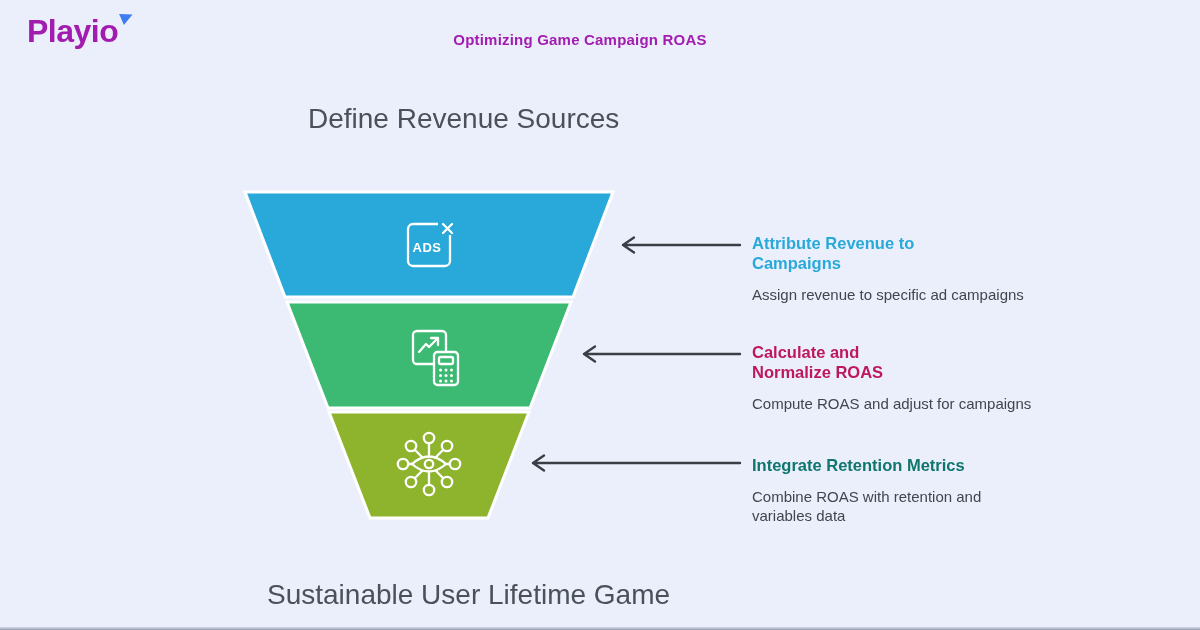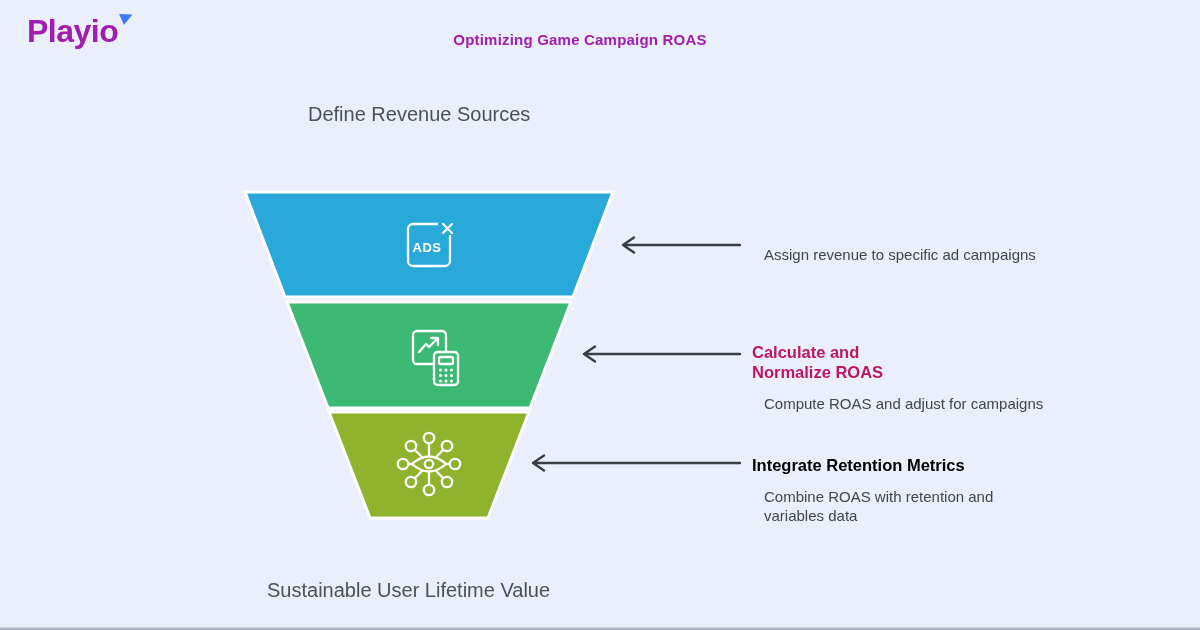--- a/index.html
+++ b/index.html
@@ -22,35 +22,35 @@
     border-bottom:6px solid transparent;
     transform:rotate(-24deg);
   }
   
   .title{
     position:absolute;left:0;top:24px;width:1160px;
     text-align:center;
     font-size:15px;font-weight:bold;color:#a21caf;letter-spacing:0.2px;margin-top:7px;
   }
   .stage-label{
-    position:absolute;font-size:20px;color:#4b5158;
+    position:absolute;font-size:28px;color:#4b5158;
   }
   .label-top{left:308px;top:103px;}
   .label-bottom{left:267px;top:579px;}
   
   .callout{position:absolute;left:752px;}
   .callout h3{
     margin:0 0 12px 0;font-size:16.5px;line-height:20px;font-weight:bold;
   }
   .callout p{
-    margin:12px;font-size:15px;line-height:19px;color:#41464d;
+    margin:0;font-size:15px;line-height:19px;color:#41464d;
   }
   .co-1{top:233px;} .co-1 h3{width:200px;color:#29a8da;}
   .co-2{top:342px;} .co-2 h3{width:160px;color:#be185d;}
-  .co-3{top:455px;} .co-3 h3{width:270px;color:#000000;} .co-3 p{width:250px;}
+  .co-3{top:455px;} .co-3 h3{width:270px;color:#0f766e;} .co-3 p{width:250px;}
   .co-1 p{width:300px;} .co-2 p{width:300px;}
   svg{position:absolute;left:0;top:0;}
   .stroke-w{stroke:#ffffff;stroke-width:2.3;fill:none;stroke-linecap:round;stroke-linejoin:round;}
   .arrow{stroke:#3a3f46;stroke-width:2.4;fill:none;stroke-linecap:round;stroke-linejoin:round;}
   .bottom-edge{
     position:absolute;left:0;bottom:0;width:1200px;height:3px;
     background:linear-gradient(#d5dae6,#959daf);
   }
 </style>
 </head>
@@ -59,21 +59,21 @@
 <div id="canvas">
 
   <div class="logo">
     <span>Playio</span>
     <span class="play-tri"></span>
   </div>
 
   <div class="title">Optimizing Game Campaign ROAS</div>
 
   <div class="stage-label label-top">Define Revenue Sources</div>
-  <div class="stage-label label-bottom">Sustainable User Lifetime Value</div>
+  <div class="stage-label label-bottom">Sustainable User Lifetime Game</div>
 
   <svg width="1200" height="630" viewBox="0 0 1200 630">
 
     <polygon points="245,192 613,192 573,297 285,297" stroke="#ffffff" stroke-width="3" fill="#29a8da"></polygon>
     <polygon points="287,302 571,302 530,408 328,408" stroke="#ffffff" stroke-width="3" fill="#3cba73"></polygon>
     <polygon points="329,412 529,412 488,518 370,518" stroke="#ffffff" stroke-width="3" fill="#8eb42e"></polygon>
 
     <g>
       <rect x="408" y="224" width="42" height="42" rx="5" class="stroke-w"></rect>
       <rect x="438" y="219" width="17" height="16" stroke="none" fill="#29a8da"></rect>
@@ -121,20 +121,21 @@
     </g>
     <g>
       <path class="arrow" d="M740 354 L584 354 M584 354 L595 346.5 M584 354 L595 361.5"></path>
     </g>
     <g>
       <path class="arrow" d="M740 463 L533 463 M533 463 L544 455.5 M533 463 L544 470.5"></path>
     </g>
   </svg>
 
   <div class="callout co-1">
+    <h3>Attribute Revenue to Campaigns</h3>
     <p>Assign revenue to specific ad campaigns</p>
   </div>
   <div class="callout co-2">
     <h3>Calculate and Normalize ROAS</h3>
     <p>Compute ROAS and adjust for campaigns</p>
   </div>
   <div class="callout co-3">
     <h3>Integrate Retention Metrics</h3>
     <p>Combine ROAS with retention and variables data</p>
   </div>

